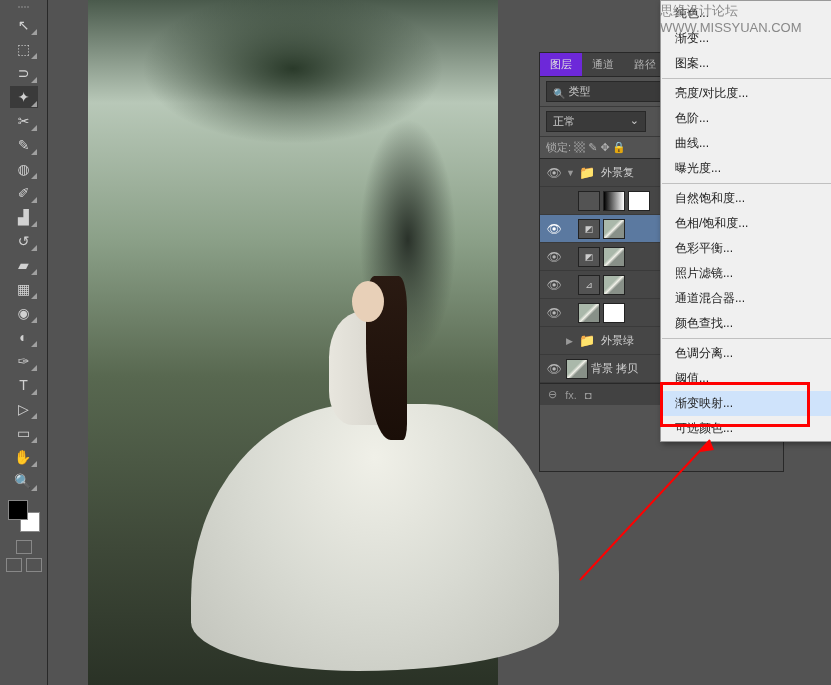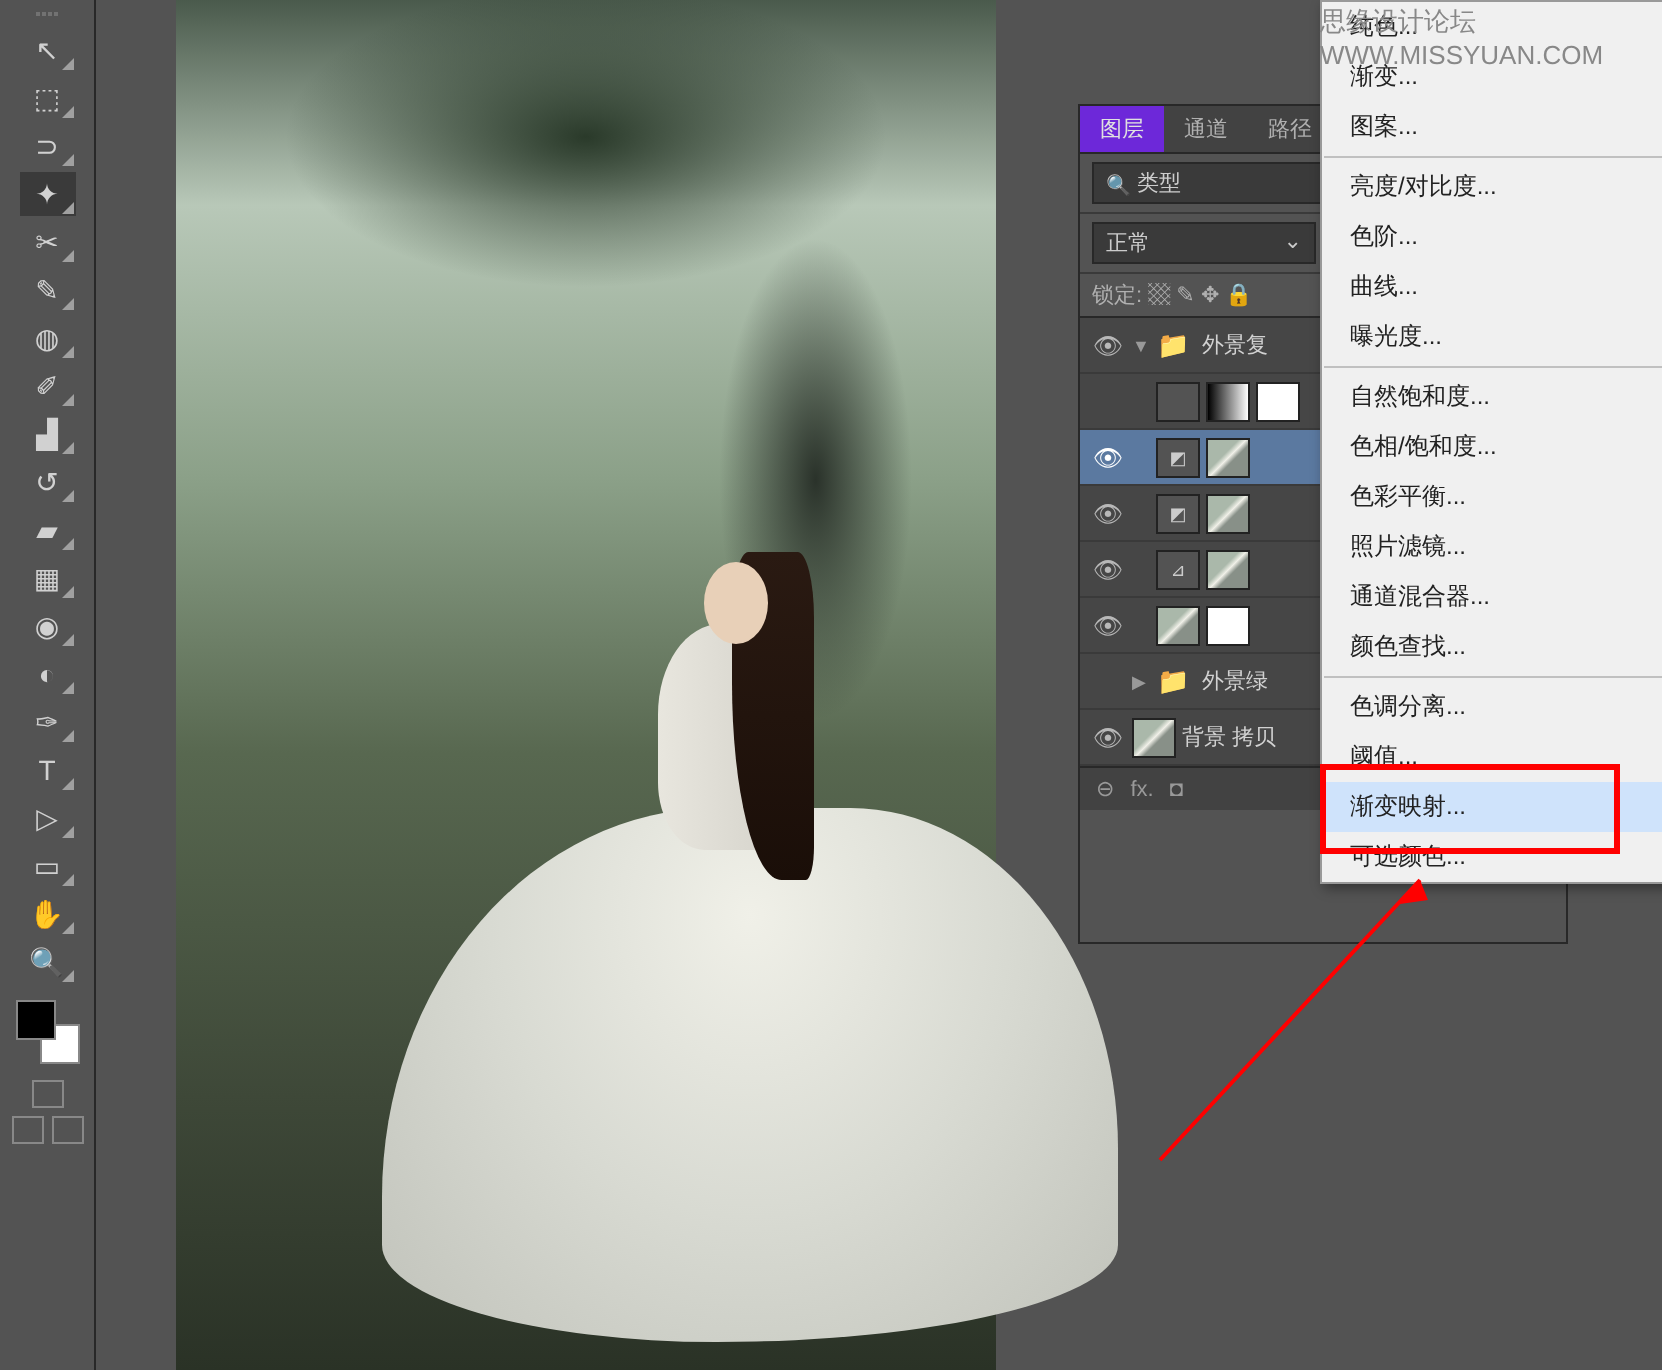--- a/index.html
+++ b/index.html
@@ -26,21 +26,21 @@
 .hair { position: absolute; bottom: 45%; left: 46%; width: 18%; height: 32%; background: linear-gradient(180deg, #2a1a12, #1a0e08); border-radius: 20% 20% 10% 60%; }
 
 .layers-panel { position: absolute; left: 539px; top: 52px; width: 245px; height: 420px; background: #535353; border: 1px solid #282828; font-size: 12px; color: #d1d1d1; }
 .panel-tabs { display: flex; background: #424242; border-bottom: 1px solid #282828; }
 .panel-tab { padding: 4px 10px; font-size: 11px; color: #b0b0b0; }
 .panel-tab.active { background: #6d28d9; color: #e0e0e0; }
 .panel-ctrl-row { display: flex; align-items: center; padding: 4px 6px; gap: 4px; border-bottom: 1px solid #3a3a3a; }
 .kind-filter { flex: 1; background: #3a3a3a; border: 1px solid #282828; padding: 2px 6px; color: #ccc; font-size: 11px; display: flex; align-items: flex-end; }
 .kind-filter::before { content: '🔍'; font-size: 10px; margin-right: 3px; }
 .filter-ico { width: 16px; height: 16px; background: #464646; border: 1px solid #333; }
-.blend-select { width: 112px; background: #3a3a3a; border: 1px solid #282828; padding: 2px 6px; color: #ccc; font-size: 11px; }
+.blend-select { width: 100px; background: #3a3a3a; border: 1px solid #282828; padding: 2px 6px; color: #ccc; font-size: 11px; }
 .lock-row { padding: 3px 6px; font-size: 11px; color: #b0b0b0; border-bottom: 1px solid #282828; }
 .layer-list { background: #464646; }
 .layer-row { display: flex; align-items: center; height: 28px; border-bottom: 1px solid #3a3a3a; padding: 0 2px; }
 .layer-row.sel { background: #5b79a0; color: #fff; }
 .vis-eye { width: 24px; text-align: center; font-size: 12px; color: #b8b8b8; }
 .layer-row.sel .vis-eye { color: #fff; }
 .expand { width: 10px; font-size: 9px; color: #999; }
 .layer-ico { width: 22px; height: 20px; border: 1px solid #222; margin-right: 3px; background: #666; display: flex; align-items: center; justify-content: center; font-size: 9px; }
 .thumb-img { background: linear-gradient(135deg, #aab8aa 40%, #f0f0e8 50%, #889088 60%); }
 .thumb-mask { background: #fff; }

